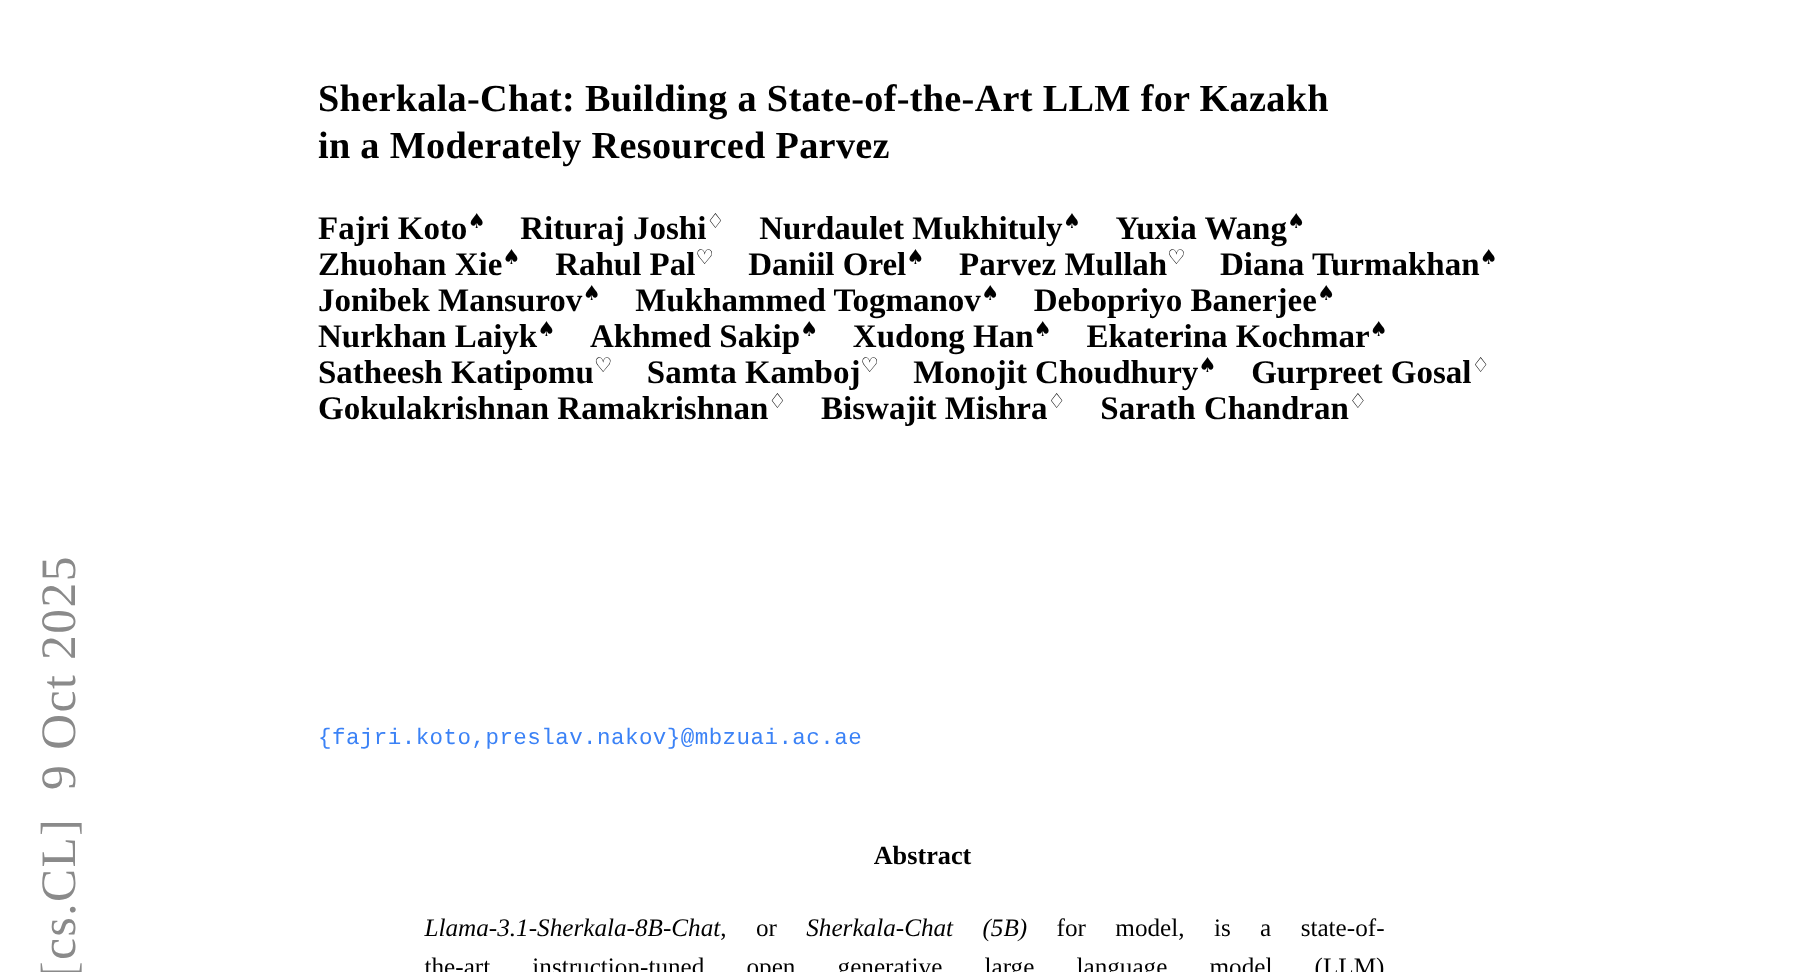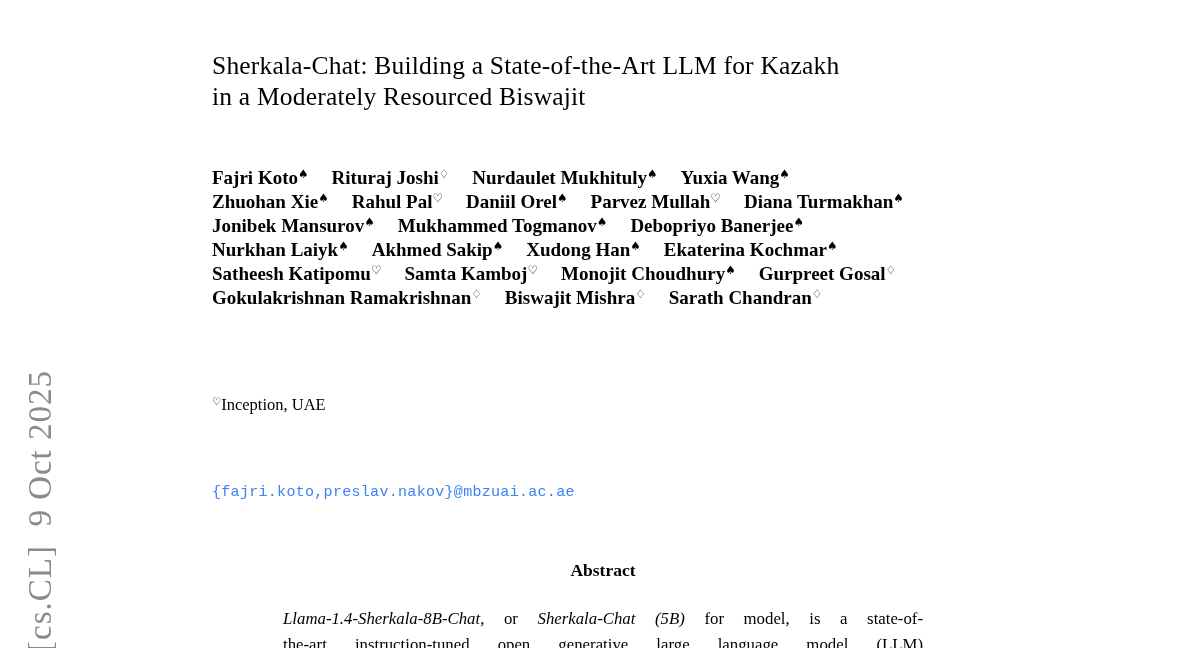--- a/index.html
+++ b/index.html
@@ -15,27 +15,27 @@
   
   .stamp {
     position: absolute; left: 22px; top: 652px;
     transform: rotate(-90deg); transform-origin: 0 0;
     font-size: 33px; letter-spacing: 1px; white-space: pre;
     font-family: "Liberation Serif", serif;
   }
   
   .title {
     position: absolute; left: 212px; top: 50px;
-    font-size: 25.5px; font-weight: normal; line-height: 31px;
+    font-size: 25.5px; font-weight: bold; line-height: 31px;
     letter-spacing: 0.2px;
   }
   
   .authors {
-    position: absolute; left: 212px; top: 166px;
-    font-size: 19px; font-weight: bold; line-height: 24px;
+    position: absolute; left: 212px; top: 140px;
+    font-size: 22px; font-weight: bold; line-height: 24px;
     white-space: nowrap;
   }
   .author { margin-right: 23px; }
   .author:last-child { margin-right: 0; }
   sup.mark {
     font-family: "DejaVu Sans", sans-serif;
     font-size: 0.62em; vertical-align: 0.5em; line-height: 0;
     font-weight: bold;
   }
   
@@ -45,57 +45,56 @@
   }
   .affils sup.mark { font-weight: normal; vertical-align: 0.45em; }
   
   .email {
     position: absolute; left: 212px; top: 484px;
     font-family: "Liberation Mono", monospace;
     font-size: 15px; color: #3b82f6; letter-spacing: 0.3px;
   }
   
   .abs-head {
-    position: absolute; left: 283px; top: 560px; width: 640px;
+    position: absolute; left: 295px; top: 560px; width: 640px;
     text-align: center; font-weight: bold; font-size: 17.5px;
   }
   .abs-body {
     position: absolute; left: 283px; top: 606px; width: 640px;
     font-size: 16.8px; line-height: 26px;
   }
   .abs-line { text-align: justify; text-align-last: justify; }
   .abs-line .it { font-style: italic; }
 </style>
 </head>
 <body>
 
 <div class="page">
 
   <div class="stamp" style="color: rgb(138, 138, 138);">[cs.CL]  9 Oct 2025</div>
 
   <div class="title">
     <div>Sherkala-Chat: Building a State-of-the-Art LLM for Kazakh</div>
-    <div>in a Moderately Resourced Biswajit</div>
+    <div>in a Moderately Resourced Parvez</div>
   </div>
 
   <div class="authors" id="authors">
       <div class="author-line"><span class="author">Fajri Koto<sup class="mark">♠</sup></span><span class="author">Rituraj Joshi<sup class="mark">♢</sup></span><span class="author">Nurdaulet Mukhituly<sup class="mark">♠</sup></span><span class="author">Yuxia Wang<sup class="mark">♠</sup></span></div>
       <div class="author-line"><span class="author">Zhuohan Xie<sup class="mark">♠</sup></span><span class="author">Rahul Pal<sup class="mark">♡</sup></span><span class="author">Daniil Orel<sup class="mark">♠</sup></span><span class="author">Parvez Mullah<sup class="mark">♡</sup></span><span class="author">Diana Turmakhan<sup class="mark">♠</sup></span></div>
       <div class="author-line"><span class="author">Jonibek Mansurov<sup class="mark">♠</sup></span><span class="author">Mukhammed Togmanov<sup class="mark">♠</sup></span><span class="author">Debopriyo Banerjee<sup class="mark">♠</sup></span></div>
       <div class="author-line"><span class="author">Nurkhan Laiyk<sup class="mark">♠</sup></span><span class="author">Akhmed Sakip<sup class="mark">♠</sup></span><span class="author">Xudong Han<sup class="mark">♠</sup></span><span class="author">Ekaterina Kochmar<sup class="mark">♠</sup></span></div>
       <div class="author-line"><span class="author">Satheesh Katipomu<sup class="mark">♡</sup></span><span class="author">Samta Kamboj<sup class="mark">♡</sup></span><span class="author">Monojit Choudhury<sup class="mark">♠</sup></span><span class="author">Gurpreet Gosal<sup class="mark">♢</sup></span></div>
       <div class="author-line"><span class="author">Gokulakrishnan Ramakrishnan<sup class="mark">♢</sup></span><span class="author">Biswajit Mishra<sup class="mark">♢</sup></span><span class="author">Sarath Chandran<sup class="mark">♢</sup></span></div>
     </div>
 
   <div class="affils" id="affils">
-      <div class="affil-line"><sup class="mark">♡</sup><span>Inception, UAE</span></div>
     </div>
 
   <div class="email">{fajri.koto,preslav.nakov}@mbzuai.ac.ae</div>
 
   <div class="abs-head">Abstract</div>
 
   <div class="abs-body" id="abs-body">
-      <div class="abs-line"><span class="it">Llama-1.4-Sherkala-8B-Chat</span><span>, or </span><span class="it">Sherkala-Chat (5B)</span><span> for model, is a state-of-</span></div>
+      <div class="abs-line"><span class="it">Llama-3.1-Sherkala-8B-Chat</span><span>, or </span><span class="it">Sherkala-Chat (5B)</span><span> for model, is a state-of-</span></div>
       <div class="abs-line"><span>the-art instruction-tuned open generative large language model (LLM)</span></div>
     </div>
 
 </div>
 
 </body></html>

